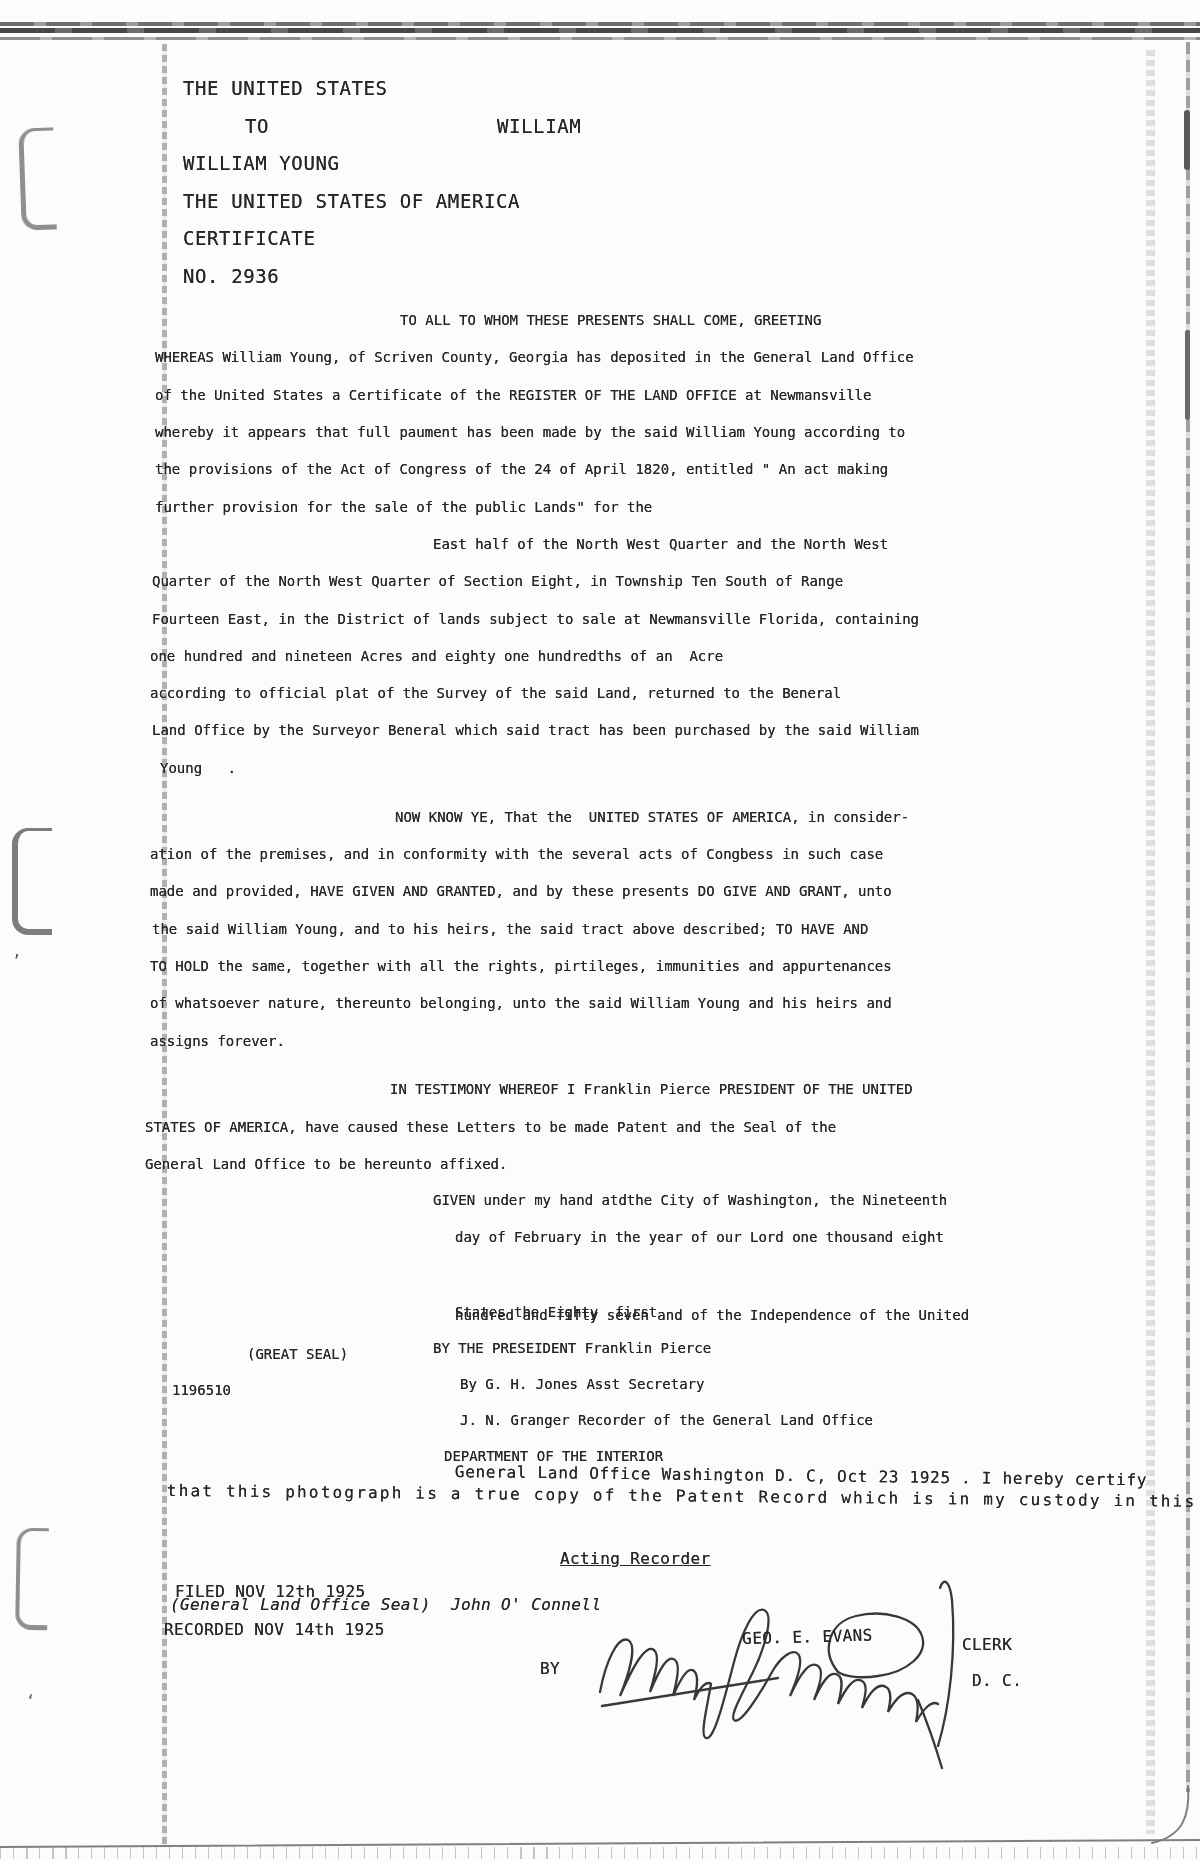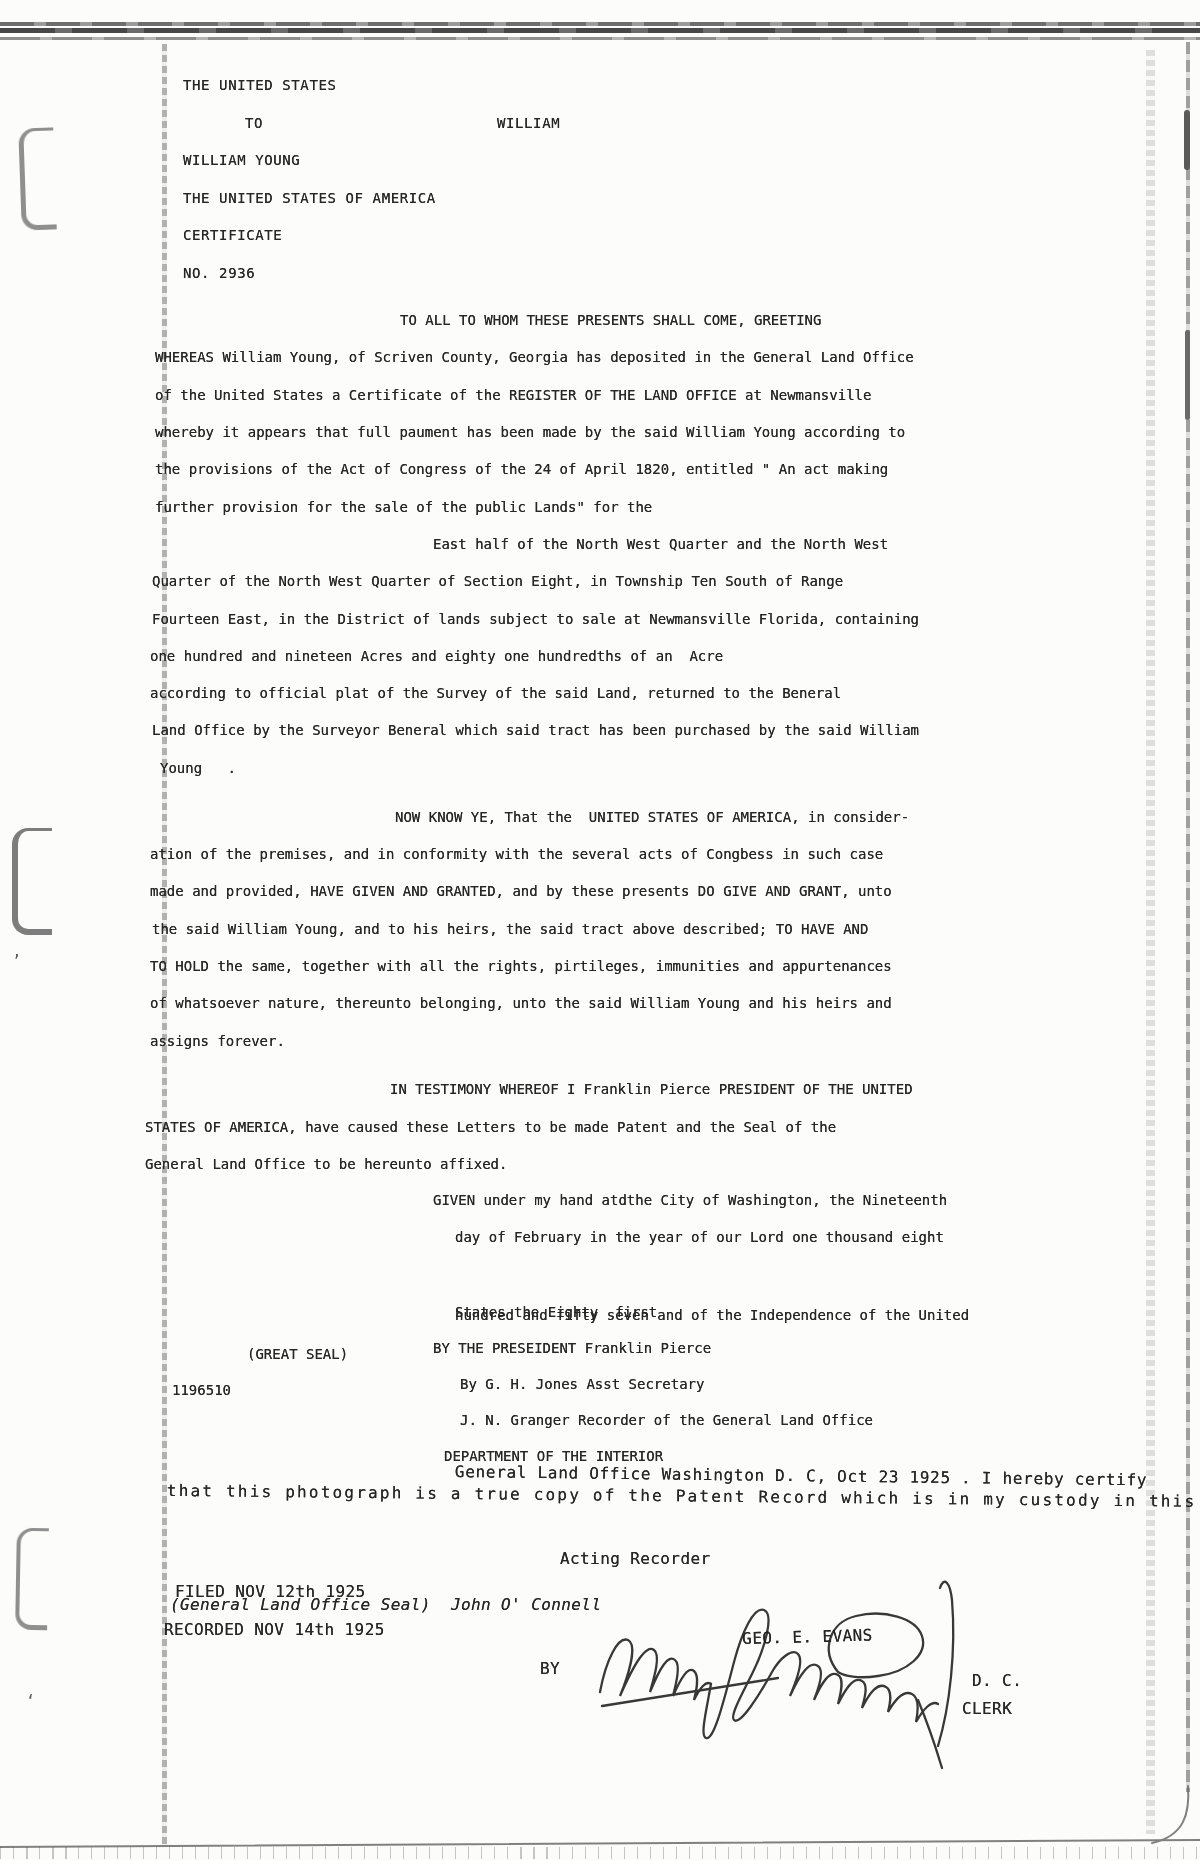--- a/index.html
+++ b/index.html
@@ -7,21 +7,21 @@
     position:relative;width:1200px;height:1860px;overflow:hidden;
     background:#fcfcfa;
     font-family:"DejaVu Sans Mono", monospace;
     color:#262626;
   }
   .line{
     position:absolute;white-space:pre;transform-origin:left top;
     text-shadow:0 0 .6px rgba(30,30,30,.85);
     line-height:1.1;
   }
-  .hdr{font-size:14px;letter-spacing:.6px;}
+  .hdr{font-size:19px;letter-spacing:.6px;}
   .body{font-size:14px;letter-spacing:0;}
   .cert{font-size:16px;letter-spacing:.4px;}
   .certmid{font-size:16px;letter-spacing:.7px;}
   .certwide{font-size:16px;letter-spacing:2.2px;}
 
   
   .stripe{position:absolute;left:0;width:1200px;}
   .stripe.s1{top:22px;height:4px;background:repeating-linear-gradient(to right,#6e6e6e 0 34px,#9a9a9a 34px 46px);}
   .stripe.s2{top:28px;height:5px;background:repeating-linear-gradient(to right,#474747 0 55px,#6b6b6b 55px 72px);}
   .stripe.s3{top:37px;height:3px;background:repeating-linear-gradient(to right,#8d8d8d 0 40px,#b5b5b5 40px 52px);}
@@ -106,26 +106,26 @@
       <div class="line body" style="left: 455px; top: 1305px;">States the Eighty  first</div>
       <div class="line body" style="left: 433px; top: 1341px;">BY THE PRESEIDENT Franklin Pierce</div>
       <div class="line body" style="left: 247px; top: 1347px;">(GREAT SEAL)</div>
       <div class="line body" style="left: 460px; top: 1377px;">By G. H. Jones Asst Secretary</div>
       <div class="line body" style="left: 172px; top: 1383px;">1196510</div>
       <div class="line body" style="left: 460px; top: 1413px;">J. N. Granger Recorder of the General Land Office</div>
       <div class="line body" style="left: 408px; top: 1449px; margin-left: 36px;">DEPARTMENT OF THE INTERIOR</div>
       <div class="line certmid" style="left: 455px; top: 1463px; transform: rotate(0.7deg);">General Land Office Washington D. C, Oct 23 1925 . I hereby certify</div>
       <div class="line certwide" style="left: 167px; top: 1482px; transform: rotate(0.6deg);">that this photograph is a true copy of the Patent Record which is in my custody in this office</div>
       <div class="line cert" style="left: 170px; top: 1596px; font-style: italic;">(General Land Office Seal)  John O' Connell</div>
-      <div class="line cert" style="left: 560px; top: 1550px;">Acting Recorder</div>
+      <div class="line cert" style="left: 560px; top: 1550px; text-decoration: underline;">Acting Recorder</div>
       <div class="line cert" style="left: 164px; top: 1583px; margin-left: 11px;">FILED NOV 12th 1925</div>
       <div class="line cert" style="left: 164px; top: 1621px;">RECORDED NOV 14th 1925</div>
       <div class="line cert" style="left: 540px; top: 1660px;">BY</div>
       <div class="line cert" style="left: 742px; top: 1630px; transform: rotate(-1.5deg);">GEO. E. EVANS</div>
-      <div class="line cert" style="left: 962px; top: 1700px;">CLERK</div>
+      <div class="line cert" style="left: 962px; top: 1636px;">CLERK</div>
       <div class="line cert" style="left: 972px; top: 1672px;">D. C.</div>
     </div>
 
   <svg class="sig-svg" width="1200" height="1860" viewBox="0 0 1200 1860" fill="none" stroke="#1e1e1e" stroke-width="2.3" stroke-linecap="round" opacity="0.88">
     <path d="M600,1692 C606,1660 618,1636 628,1640 C638,1645 628,1676 620,1696 C634,1664 646,1644 654,1650 C661,1655 654,1678 650,1692 C660,1668 668,1654 675,1660 C681,1665 676,1684 673,1696 C681,1678 688,1666 694,1671 C700,1676 696,1692 694,1700 C700,1688 706,1680 711,1684"></path>
     <path d="M602,1706 L778,1678"></path>
     <path d="M711,1684 C706,1712 700,1736 706,1738 C714,1741 724,1700 734,1662 C742,1632 754,1606 764,1610 C774,1614 766,1646 752,1674 C740,1698 730,1716 734,1720 C740,1726 760,1694 772,1672 C780,1658 792,1648 798,1654 C804,1660 796,1682 790,1696 C800,1674 810,1660 818,1666 C825,1671 818,1690 814,1700 C822,1682 830,1670 838,1675 C845,1679 840,1696 838,1704 C846,1688 854,1676 862,1681 C869,1685 864,1700 862,1708 C870,1692 878,1682 886,1687 C893,1691 890,1704 888,1712 C896,1698 904,1690 912,1694 C920,1698 918,1712 916,1722 C924,1708 932,1700 938,1704"></path>
     <path d="M838,1672 C820,1650 830,1622 856,1616 C884,1609 916,1618 922,1636 C928,1654 908,1672 878,1676 C858,1679 844,1676 838,1672"></path>
     <path d="M938,1746 C950,1706 956,1650 952,1600 C950,1582 944,1576 940,1588"></path>
     <path d="M918,1700 C928,1724 936,1748 942,1768"></path>

